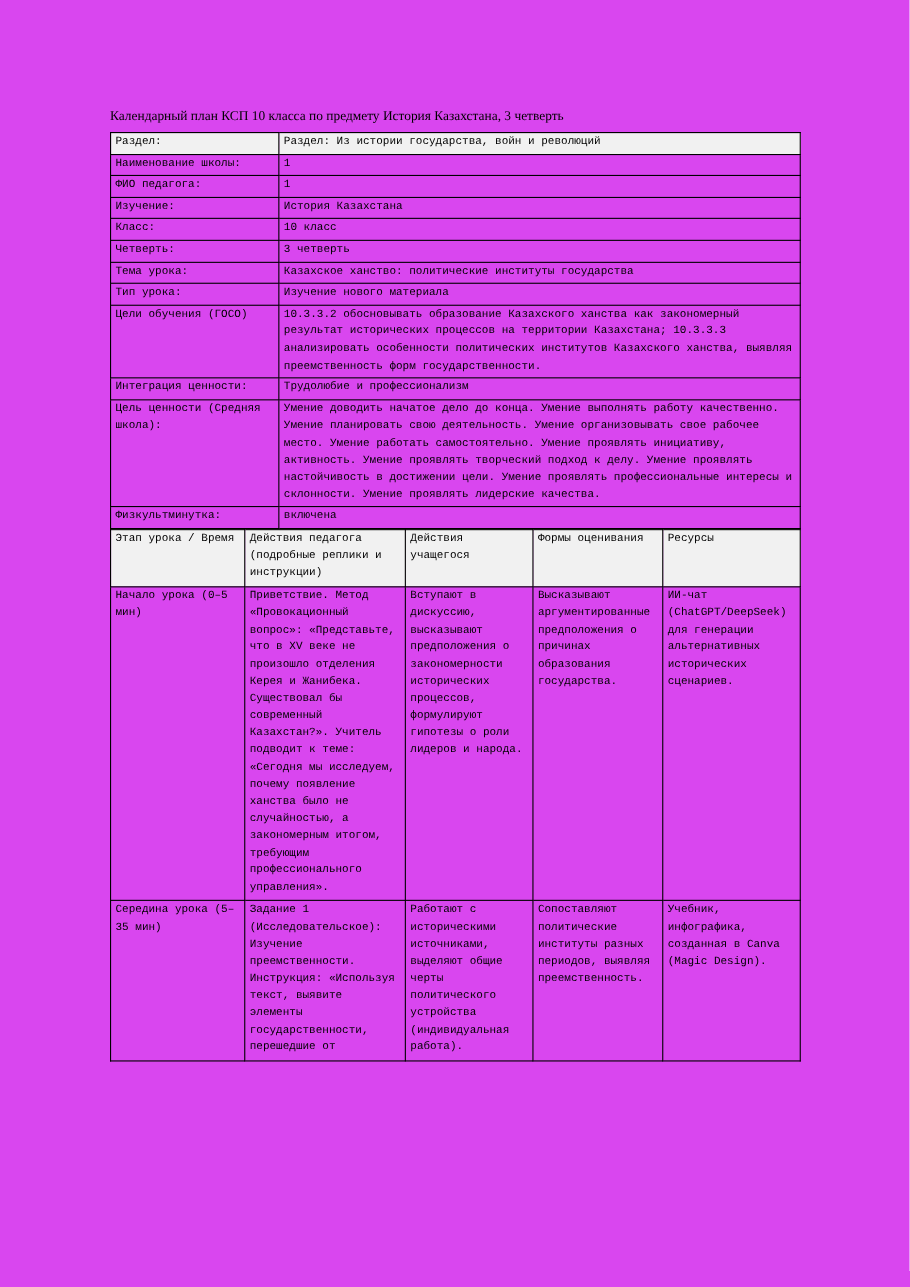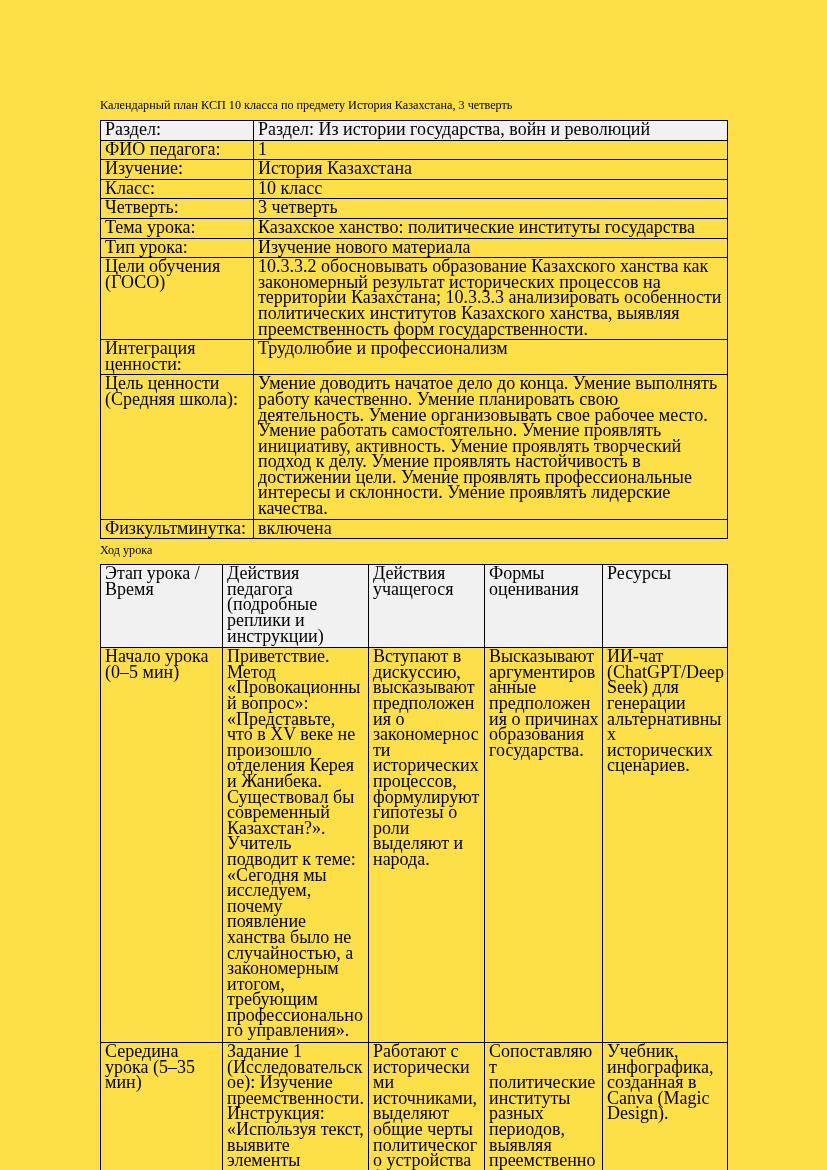--- a/index.html
+++ b/index.html
@@ -14,34 +14,35 @@
     font-family: "Liberation Serif", "DejaVu Serif", serif;
     color: #000000;
     overflow: hidden;
   }
   .page {
     position: relative;
     width: 827px;
     height: 1170px;
     box-sizing: border-box;
     padding: 98px 100px 0 100px;
-    background: #fde047;
+    background: #d946ef;
   }
   .doc-title {
     font-size: 12.2px;
     line-height: 15px;
     margin: 0 0 7px 0;
     white-space: nowrap;
   }
   table.kcp {
     border-collapse: collapse;
     width: 627px;
     table-layout: fixed;
-    font-size: 18px;
+    font-size: 10px;
     line-height: 15.6px;
+    font-family: Liberation Mono, monospace;
   }
   table.kcp td, table.kcp th {
     border: 1px solid #000000;
     padding: 1px 3px 2px 4px;
     vertical-align: top;
     text-align: left;
     font-weight: normal;
     word-wrap: break-word;
     overflow-wrap: break-word;
     hyphens: none;
@@ -78,20 +79,24 @@
     <colgroup>
       <col class="info-col-label">
       <col class="info-col-value">
     </colgroup>
     <tbody>
         <tr class="shaded">
           <td>Раздел:</td>
           <td>Раздел: Из истории государства, войн и революций</td>
         </tr>
         <tr>
+          <td>Наименование школы:</td>
+          <td>1</td>
+        </tr>
+        <tr>
           <td>ФИО педагога:</td>
           <td>1</td>
         </tr>
         <tr>
           <td>Изучение:</td>
           <td>История Казахстана</td>
         </tr>
         <tr>
           <td>Класс:</td>
           <td>10 класс</td>
@@ -120,21 +125,20 @@
           <td>Цель ценности (Средняя школа):</td>
           <td>Умение доводить начатое дело до конца. Умение выполнять работу качественно. Умение планировать свою деятельность. Умение организовывать свое рабочее место. Умение работать самостоятельно. Умение проявлять инициативу, активность. Умение проявлять творческий подход к делу. Умение проявлять настойчивость в достижении цели. Умение проявлять профессиональные интересы и склонности. Умение проявлять лидерские качества.</td>
         </tr>
         <tr>
           <td>Физкультминутка:</td>
           <td>включена</td>
         </tr>
       </tbody>
   </table>
 
-  <p class="section-label">Ход урока</p>
 
   <table class="kcp flow">
     <colgroup>
       <col class="flow-c1">
       <col class="flow-c2">
       <col class="flow-c3">
       <col class="flow-c4">
       <col class="flow-c5">
     </colgroup>
     <thead>
@@ -143,21 +147,21 @@
           <td>Действия педагога (подробные реплики и инструкции)</td>
           <td>Действия учащегося</td>
           <td>Формы оценивания</td>
           <td>Ресурсы</td>
         </tr>
       </thead>
     <tbody>
         <tr>
           <td>Начало урока (0–5 мин)</td>
           <td>Приветствие. Метод «Провокационный вопрос»: «Представьте, что в XV веке не произошло отделения Керея и Жанибека. Существовал бы современный Казахстан?». Учитель подводит к теме: «Сегодня мы исследуем, почему появление ханства было не случайностью, а закономерным итогом, требующим профессионального управления».</td>
-          <td>Вступают в дискуссию, высказывают предположения о закономерности исторических процессов, формулируют гипотезы о роли выделяют и народа.</td>
+          <td>Вступают в дискуссию, высказывают предположения о закономерности исторических процессов, формулируют гипотезы о роли лидеров и народа.</td>
           <td>Высказывают аргументированные предположения о причинах образования государства.</td>
           <td>ИИ-чат (ChatGPT/DeepSeek) для генерации альтернативных исторических сценариев.</td>
         </tr>
         <tr class="clip-row">
           <td>Середина урока (5–35 мин)</td>
           <td>Задание 1 (Исследовательское): Изучение преемственности. Инструкция: «Используя текст, выявите элементы государственности, перешедшие от</td>
           <td>Работают с историческими источниками, выделяют общие черты политического устройства (индивидуальная работа).</td>
           <td>Сопоставляют политические институты разных периодов, выявляя преемственность.</td>
           <td>Учебник, инфографика, созданная в Canva (Magic Design).</td>
         </tr>

